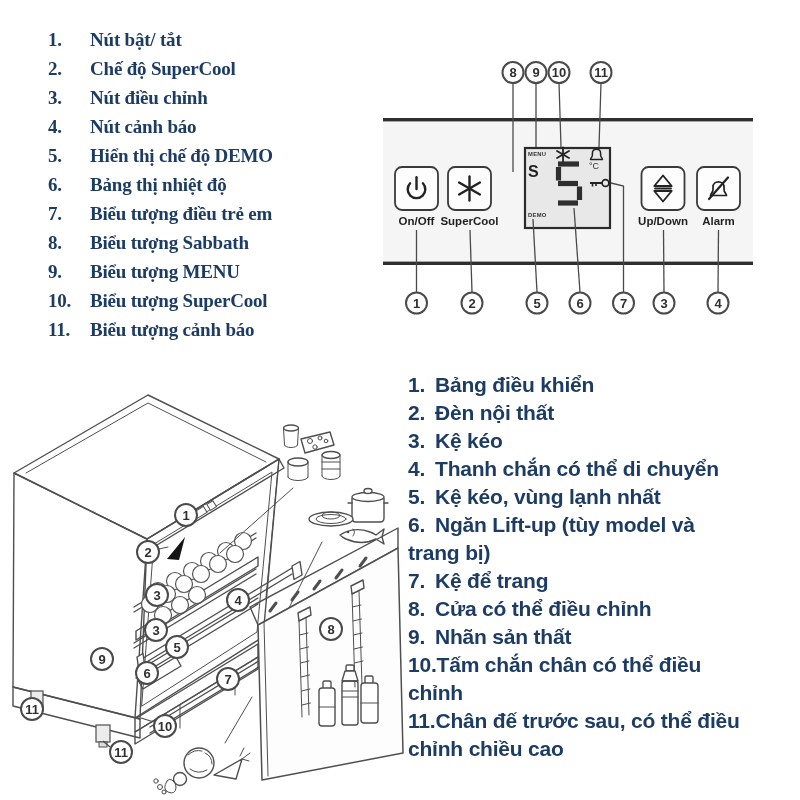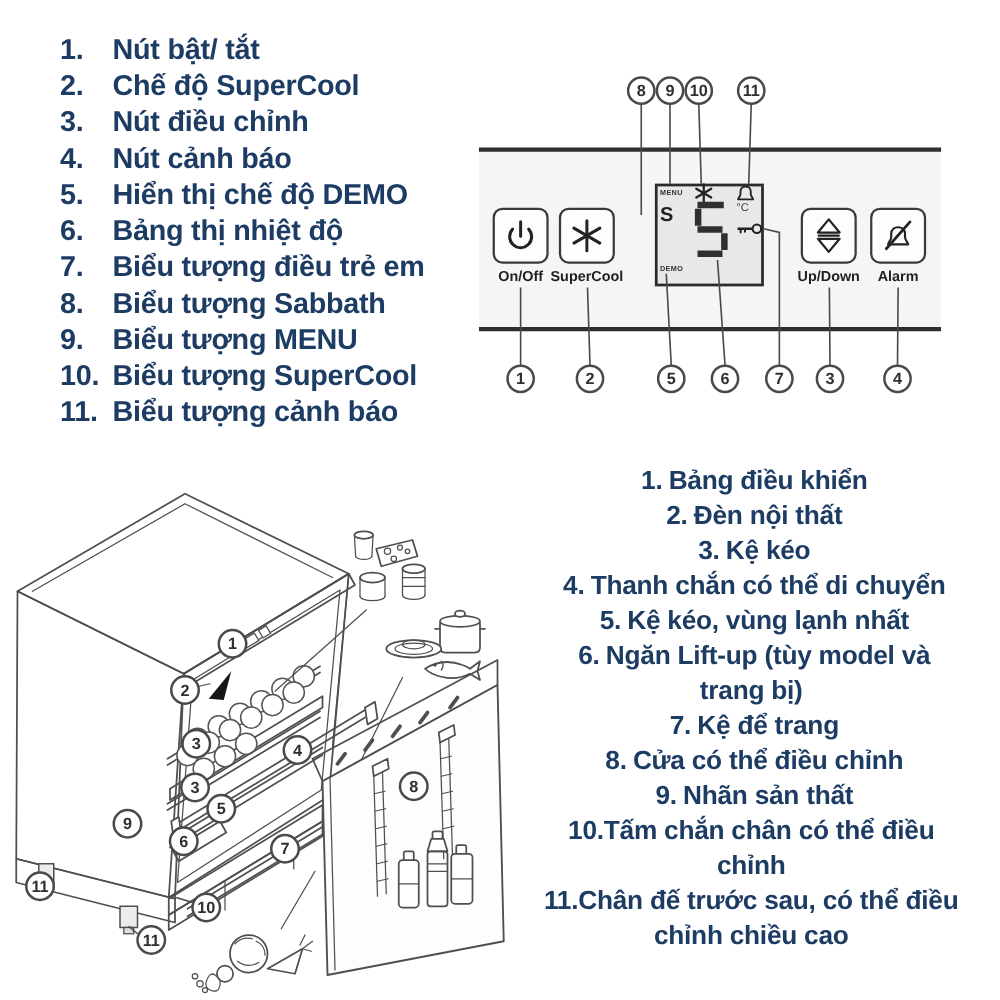--- a/index.html
+++ b/index.html
@@ -1,23 +1,23 @@
 <!DOCTYPE html>
 <html><head>
 <meta charset="utf-8">
 <style>
   html,body{margin:0;padding:0;background:#ffffff;}
   body{width:800px;height:800px;font-family:"Liberation Sans",sans-serif;}
   .page{position:relative;width:800px;height:800px;overflow:hidden;background:#fff;}
   .legend{position:absolute;color:#1d3c63;font-weight:600;letter-spacing:-0.2px;}
   .legend .li{display:block;}
   .legend .num{display:inline-block;}
-  .left-legend{left:48px;top:25px;width:332px;font-size:23px;line-height:29px;}
+  .left-legend{left:48px;top:25px;width:332px;font-size:19px;line-height:29px;font-family:Liberation Serif, serif;}
   .left-legend .num{min-width:42px;}
-  .right-legend{left:432px;top:371px;width:338px;font-size:21px;line-height:28px;text-align:center;}
+  .right-legend{left:408px;top:371px;width:338px;font-size:21px;line-height:28px;}
   .right-legend .num{min-width:27px;}
   .panel-diagram{position:absolute;left:383px;top:55px;width:370px;height:265px;}
   .fridge-diagram{position:absolute;left:0px;top:385px;width:420px;height:415px;}
   svg{display:block;}
   .ln{stroke:#4a4a4a;stroke-width:1.3;fill:none;}
   .s{stroke:#4f4f4f;stroke-width:1.4;fill:none;stroke-linejoin:round;stroke-linecap:round;}
   .s1{stroke:#4f4f4f;stroke-width:1;fill:none;stroke-linejoin:round;stroke-linecap:round;}
   .sf{stroke:#4f4f4f;stroke-width:1.4;fill:#ffffff;stroke-linejoin:round;}
   .icon{stroke:#222;stroke-width:2.4;fill:none;stroke-linecap:round;stroke-linejoin:round;}
   .icon-thin{stroke:#222;stroke-width:1.8;fill:none;stroke-linecap:round;stroke-linejoin:round;}

